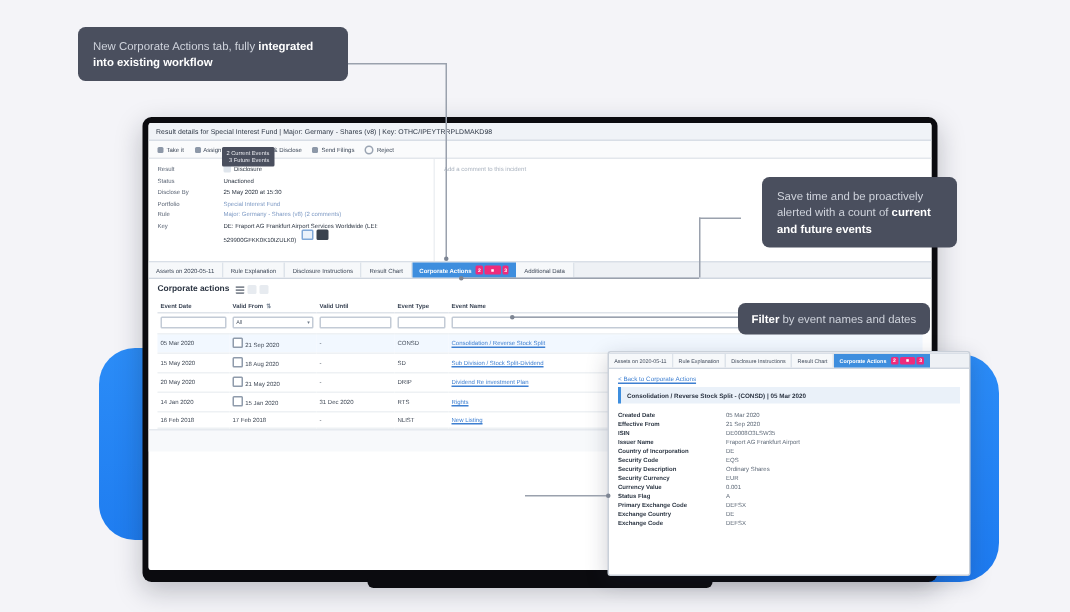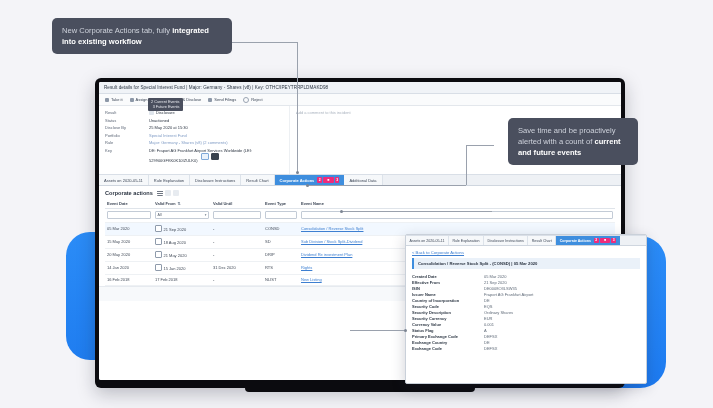--- a/index.html
+++ b/index.html
@@ -466,15 +466,18 @@
   </div>
 
   <div class="callout c1">
     <span>New Corporate Actions tab, fully </span><b>integrated into existing workflow</b>
   </div>
 
   <div class="callout c2">
     <span>Save time and be proactively alerted with a count of </span><b>current and future events</b>
   </div>
 
+  <div class="callout c3">
+    <b>Filter</b><span> by event names and dates</span>
+  </div>
 
 
 </div>
 
 </body></html>

